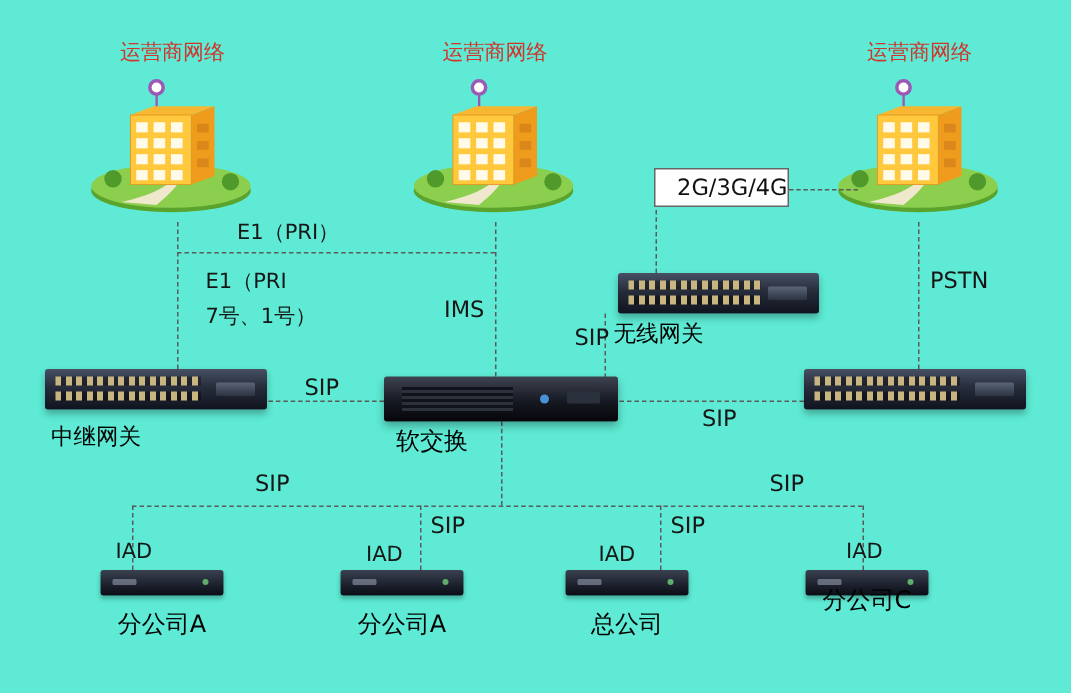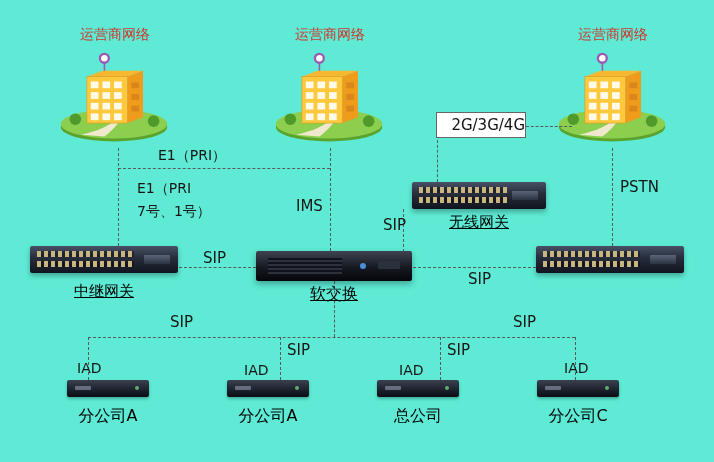--- a/index.html
+++ b/index.html
@@ -8,21 +8,21 @@
     font-family:"DejaVu Sans","Liberation Sans",sans-serif;
     margin:0 auto;overflow:hidden;color:#111;
   }
   
   .hline{position:absolute;height:0;border-top:1px dashed #5a5a5a;}
   .vline{position:absolute;width:0;border-left:1px dashed #5a5a5a;}
   
   .lbl{position:absolute;font-size:15px;color:#161616;white-space:nowrap;line-height:1.2;}
   .lbl-sm{font-size:14px;}
   .lbl-red{position:absolute;font-size:14px;color:#d0342c;white-space:nowrap;text-align:center;}
-  .devlbl{position:absolute;font-size:15px;color:#000;text-align:center;white-space:nowrap;text-decoration:underline;}
+  .devlbl{position:absolute;font-size:15px;color:#000;text-align:left;white-space:nowrap;}
   .sitelbl{position:absolute;font-size:16px;color:#000;text-align:center;white-space:nowrap;font-weight:500;}
   .twoLine{position:absolute;font-size:14px;color:#161616;line-height:1.65;white-space:nowrap;}
   .mobilebox{
     position:absolute;left:436px;top:112px;width:90px;height:26px;
     border:1px solid #666;box-sizing:border-box;text-align:right;
     line-height:24px;font-size:15px;color:#111;background:#fff;
   }
   
   .building{position:absolute;width:116px;height:100px;}
   
@@ -190,15 +190,15 @@
     <div class="iad-face"></div>
     <div class="iad-led"></div>
   </div>
   <div class="sitelbl" style="left:368px;top:406px;width:100px;">总公司</div>
 
   <div class="lbl lbl-sm" style="left:564px;top:360px;">IAD</div>
   <div class="iad" style="left:537px;top:380px;">
     <div class="iad-face"></div>
     <div class="iad-led"></div>
   </div>
-  <div class="sitelbl" style="left:528px;top:406px;width:100px;">分公司C</div>
+  <div class="sitelbl" style="left:528px;top:390px;width:100px;">分公司C</div>
 
 </div>
 
 </body></html>

